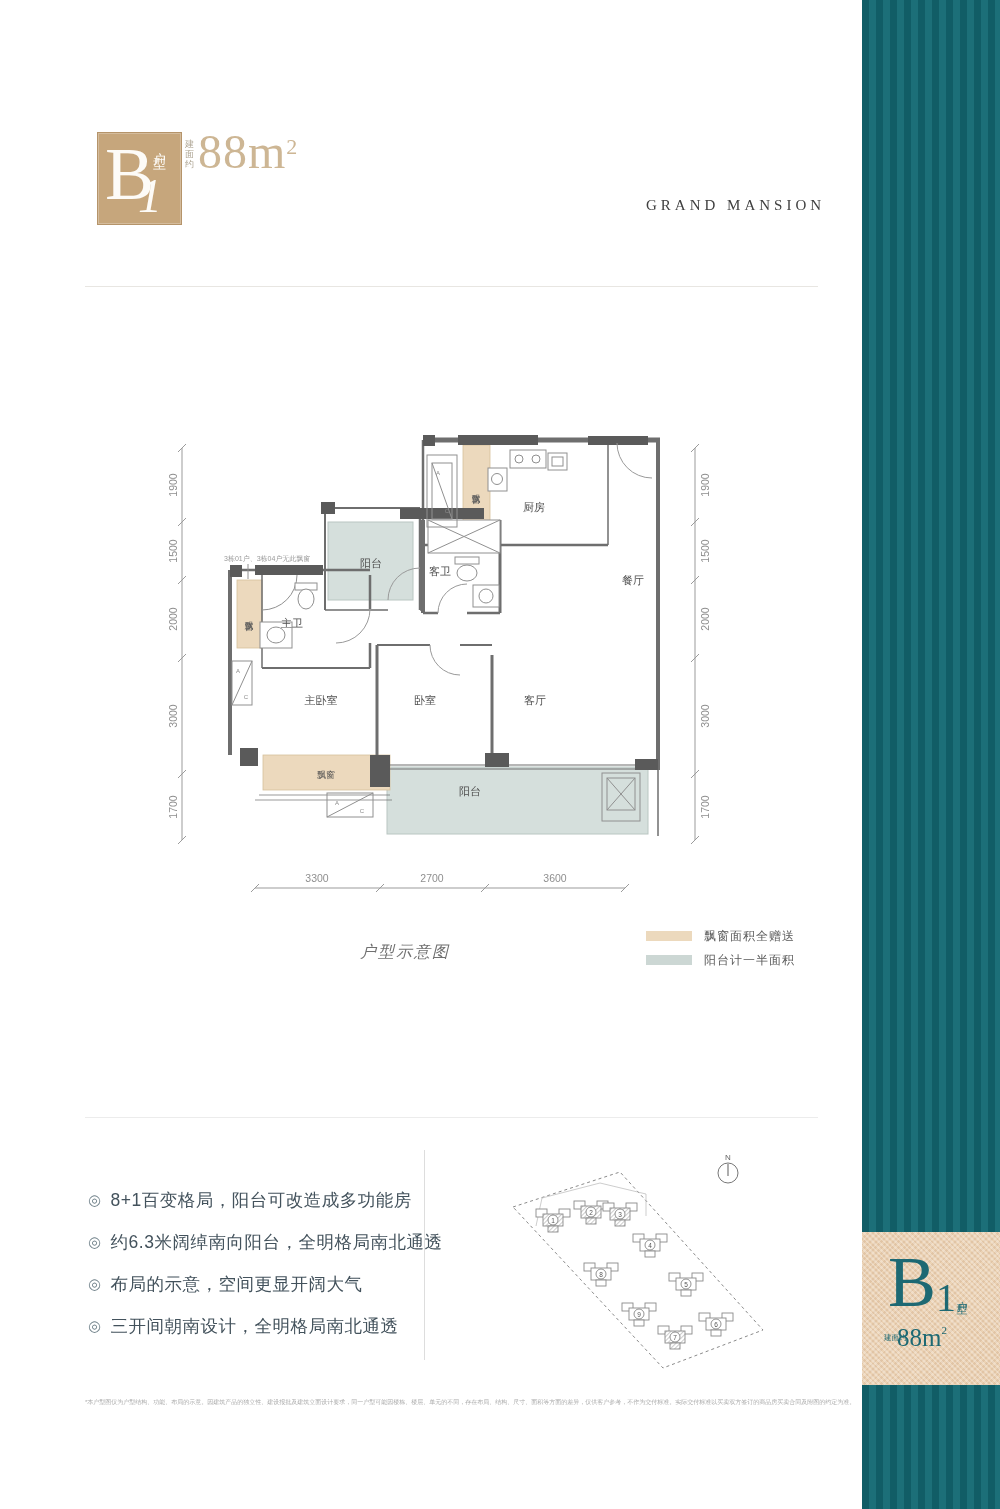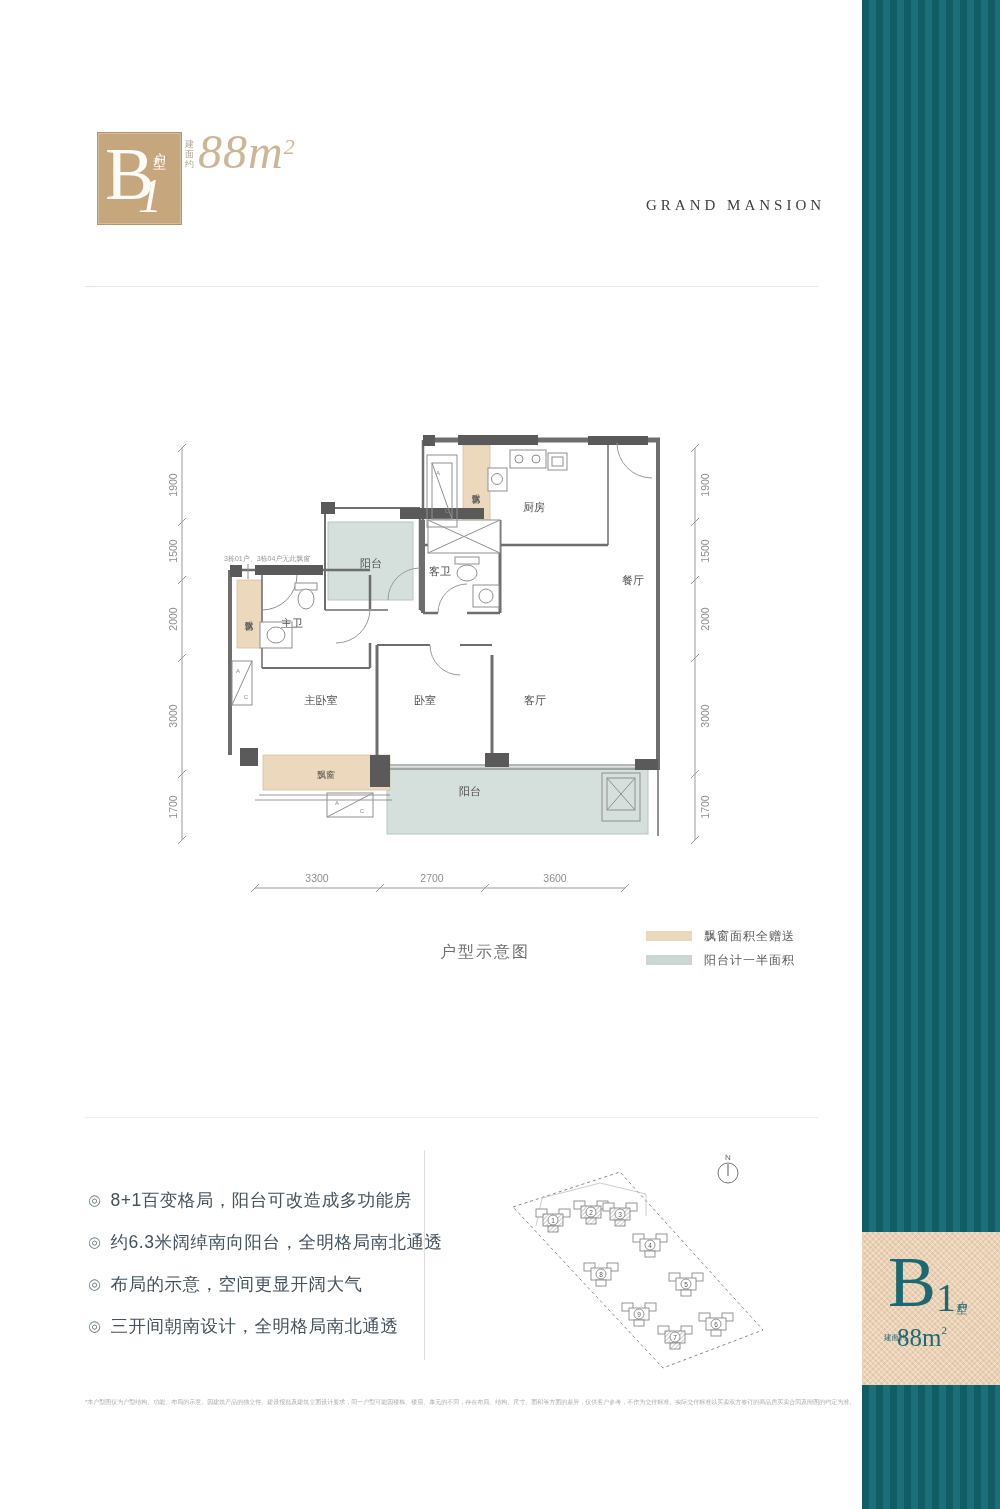--- a/index.html
+++ b/index.html
@@ -30,21 +30,21 @@
     border:1px solid #b5946a;box-shadow:inset 0 0 0 1px rgba(255,255,255,.25);}
   .logo-badge .b{position:absolute;left:7px;top:2px;font-family:"Liberation Serif",serif;
     font-size:74px;line-height:78px;color:#fdfbf7;}
   .logo-badge .type{position:absolute;left:52px;top:9px;writing-mode:vertical-rl;
     font-size:13px;letter-spacing:4px;color:#fdfbf7;}
   .logo-badge .one{position:absolute;left:40px;top:38px;font-family:"Liberation Serif",serif;
     font-style:italic;font-size:48px;line-height:50px;color:#fdfbf7;}
   .area-prefix{position:absolute;left:185px;top:139px;width:11px;font-size:9px;line-height:10px;
     word-break:break-all;color:#aca391;}
   .area-big{position:absolute;left:198px;top:124px;font-family:"Liberation Serif",serif;
-    font-size:48px;color:#cdb694;letter-spacing:1px;font-style:italic;}
+    font-size:48px;color:#cdb694;letter-spacing:1px;}
   .area-big sup{font-size:22px;vertical-align:14px;}
   .layout-line{position:absolute;left:187px;top:176px;font-family:"Liberation Serif",serif;
     font-size:38px;color:#c8ab80;letter-spacing:1px;}
   .brand{position:absolute;left:646px;top:197px;font-family:"Liberation Serif",serif;
     font-size:15px;letter-spacing:4px;color:#404040;}
   .hr1{position:absolute;left:85px;top:286px;width:733px;border-top:1px solid #e8e6e2;}
   .hr2{position:absolute;left:85px;top:1117px;width:733px;border-top:1px solid #ececec;}
   .vr{position:absolute;left:424px;top:1150px;height:210px;border-left:1px solid #ddd;}
 
   
@@ -55,22 +55,22 @@
   .fix{stroke:#909090;fill:#ffffff;stroke-width:1;}
   .fixl{stroke:#909090;fill:none;stroke-width:1;}
   .arc{stroke:#9a9a9a;fill:none;stroke-width:1;}
   .dim{stroke:#9b9b9b;stroke-width:1;fill:none;}
   .dimt{fill:#8f8f8f;font-size:10.5px;}
   .room{fill:#4f4f4f;font-size:11px;text-anchor:middle;}
   .roomv{fill:#5a5a5a;font-size:9px;writing-mode:vertical-rl;text-anchor:middle;}
   .note{fill:#9a9a9a;font-size:7px;}
   .acl{fill:#8a8a8a;font-size:6px;text-anchor:middle;}
 
-  .caption{position:absolute;left:360px;top:942px;width:170px;text-align:right;
-    font-size:16px;letter-spacing:2px;color:#707070;}
+  .caption{position:absolute;left:360px;top:942px;width:170px;text-align:left;
+    font-size:16px;letter-spacing:2px;color:#707070;font-style:italic;}
   .legend{position:absolute;left:622px;top:924px;}
   .legend .row{display:flex;align-items:center;height:24px;margin-left:24px;}
   .legend .lab{font-size:12px;color:#5a5a5a;margin-left:12px;letter-spacing:1px;}
 
   
   .features{position:absolute;left:88px;top:1190px;}
   .feature{display:flex;align-items:center;height:20px;margin-bottom:22px;
     font-size:17.5px;color:#43525c;letter-spacing:0.5px;}
   .ficon{font-size:15px;color:#74858d;margin-right:9px;}
 

